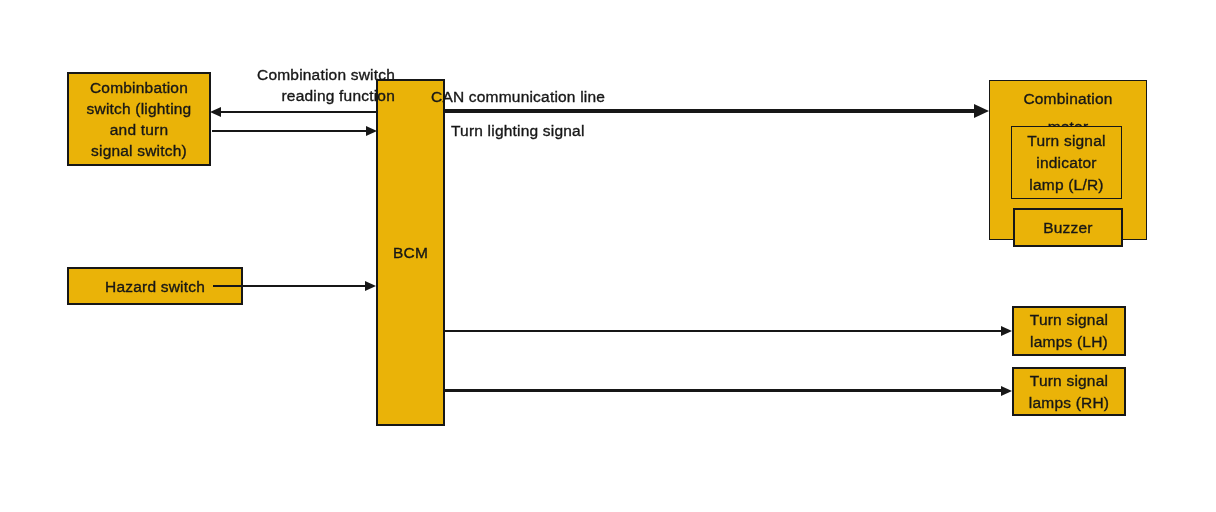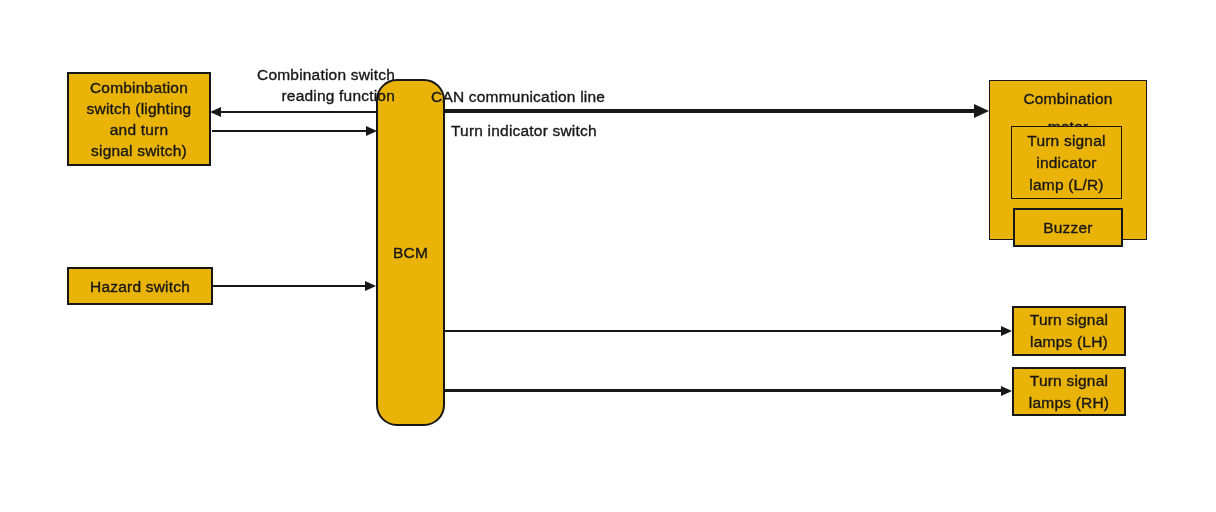--- a/index.html
+++ b/index.html
@@ -56,22 +56,22 @@
     border-bottom-width: 7px;
     border-left-width: 15px;
   }
   .edge-label {
     position: absolute;
     white-space: pre-line;
     line-height: 21px;
   }
   
   #combination-switch { left: 67px;  top: 72px;  width: 144px; height: 94px; }
-  #hazard-switch      { left: 67px;  top: 267px; width: 146px; height: 38px; }
-  #bcm                { left: 376px; top: 79px;  width: 69px;  height: 347px; border-radius: 21px; }
+  #hazard-switch      { left: 67px;  top: 267px; width: 176px; height: 38px; }
+  #bcm                { left: 376px; top: 79px;  width: 69px;  height: 347px; }
   #combination-meter  { left: 989px; top: 80px;  width: 158px; height: 160px;
                         align-items: flex-start; }
   #combination-meter .txt { line-height: 28px; padding-top: 4px; }
   #indicator-lamp     { left: 1011px; top: 126px; width: 111px; height: 73px; }
   #indicator-lamp .txt{ line-height: 22px; }
   #buzzer             { left: 1013px; top: 208px; width: 110px; height: 39px; }
   #lamps-lh           { left: 1012px; top: 306px; width: 114px; height: 50px; }
   #lamps-rh           { left: 1012px; top: 367px; width: 114px; height: 49px; }
   #lamps-lh .txt, #lamps-rh .txt { line-height: 22px; }
   
@@ -129,21 +129,21 @@
 lamps (LH)</span>
   </div>
   <div class="box" id="lamps-rh">
     <span class="txt">Turn signal
 lamps (RH)</span>
   </div>
 
   <div class="edge-label" id="lbl-reading">Combination switch
 reading function</div>
   <div class="edge-label" id="lbl-can">CAN communication line</div>
-  <div class="edge-label" id="lbl-indicator">Turn indicator switch</div>
+  <div class="edge-label" id="lbl-indicator">Turn lighting signal</div>
 
   <div class="line" id="ln-read-top"></div>
   <div class="head-l" id="hd-read-top"></div>
   <div class="line" id="ln-read-bot"></div>
   <div class="head-r" id="hd-read-bot"></div>
 
   <div class="line" id="ln-can"></div>
   <div class="head-r head-big" id="hd-can"></div>
 
   <div class="line" id="ln-hazard"></div>

